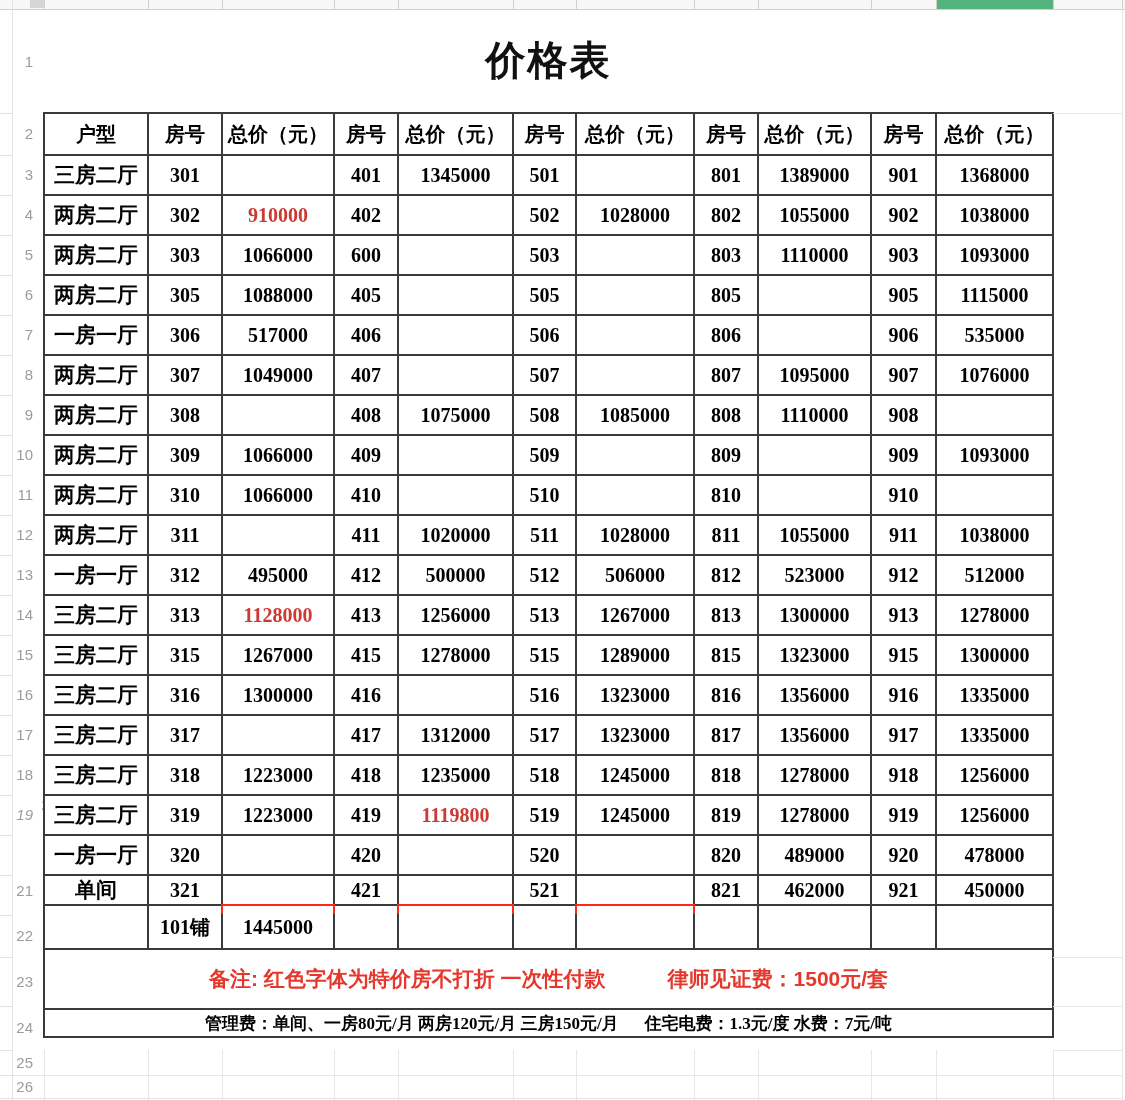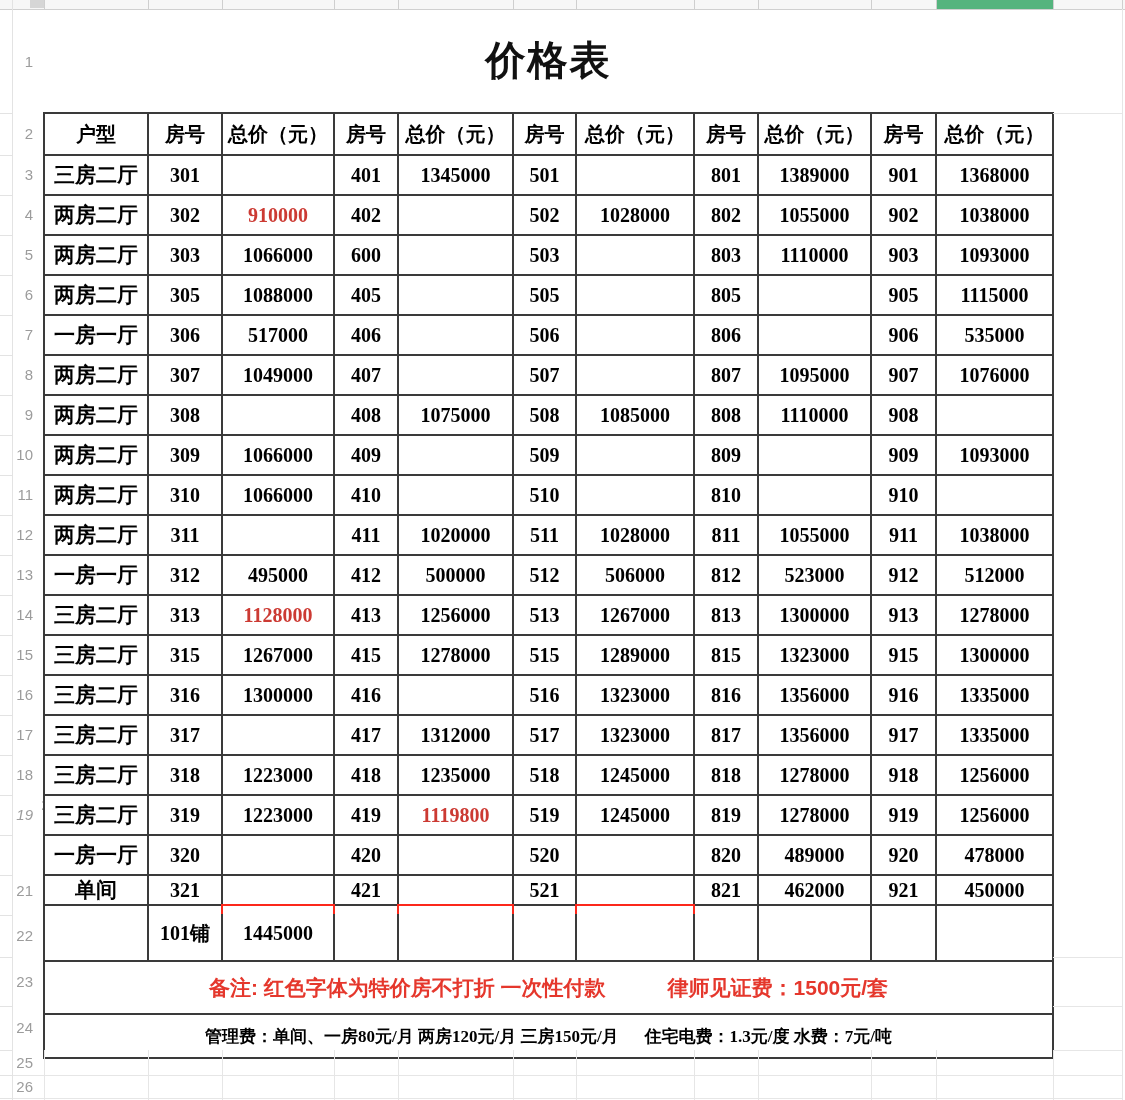--- a/index.html
+++ b/index.html
@@ -372,37 +372,37 @@
           <td class="num price sold bleed"></td>
           <td class="num">421</td>
           <td class="num price sold bleed"></td>
           <td class="num">521</td>
           <td class="num price sold bleed"></td>
           <td class="num">821</td>
           <td class="num price">462000</td>
           <td class="num">921</td>
           <td class="num price">450000</td>
         </tr>
-        <tr style="height: 56px;">
+        <tr style="height: 44px;">
           <td class="type"></td>
           <td class="num">101铺</td>
           <td class="num">1445000</td>
           <td class="num"></td>
           <td class="num"></td>
           <td class="num"></td>
           <td class="num"></td>
           <td class="num"></td>
           <td class="num"></td>
           <td class="num"></td>
           <td class="num"></td>
         </tr>
-        <tr style="height: 53px;">
+        <tr style="height: 60px;">
           <td class="note红" colspan="11"><span>备注: 红色字体为特价房不打折 一次性付款</span><span class="gapbig"></span><span>律师见证费：1500元/套</span></td>
         </tr>
-        <tr style="height: 44px;">
+        <tr style="height: 28px;">
           <td class="note黑" colspan="11"><span>管理费：单间、一房80元/月 两房120元/月 三房150元/月</span><span class="gapsm"></span><span>住宅电费：1.3元/度 水费：7元/吨</span></td>
         </tr>
       </tbody>
   </table>
 
   <div id="extras">
       <div class="vtick" style="left: 44px;"></div>
       <div class="vtick" style="left: 148px;"></div>
       <div class="vtick" style="left: 222px;"></div>
       <div class="vtick" style="left: 334px;"></div>

